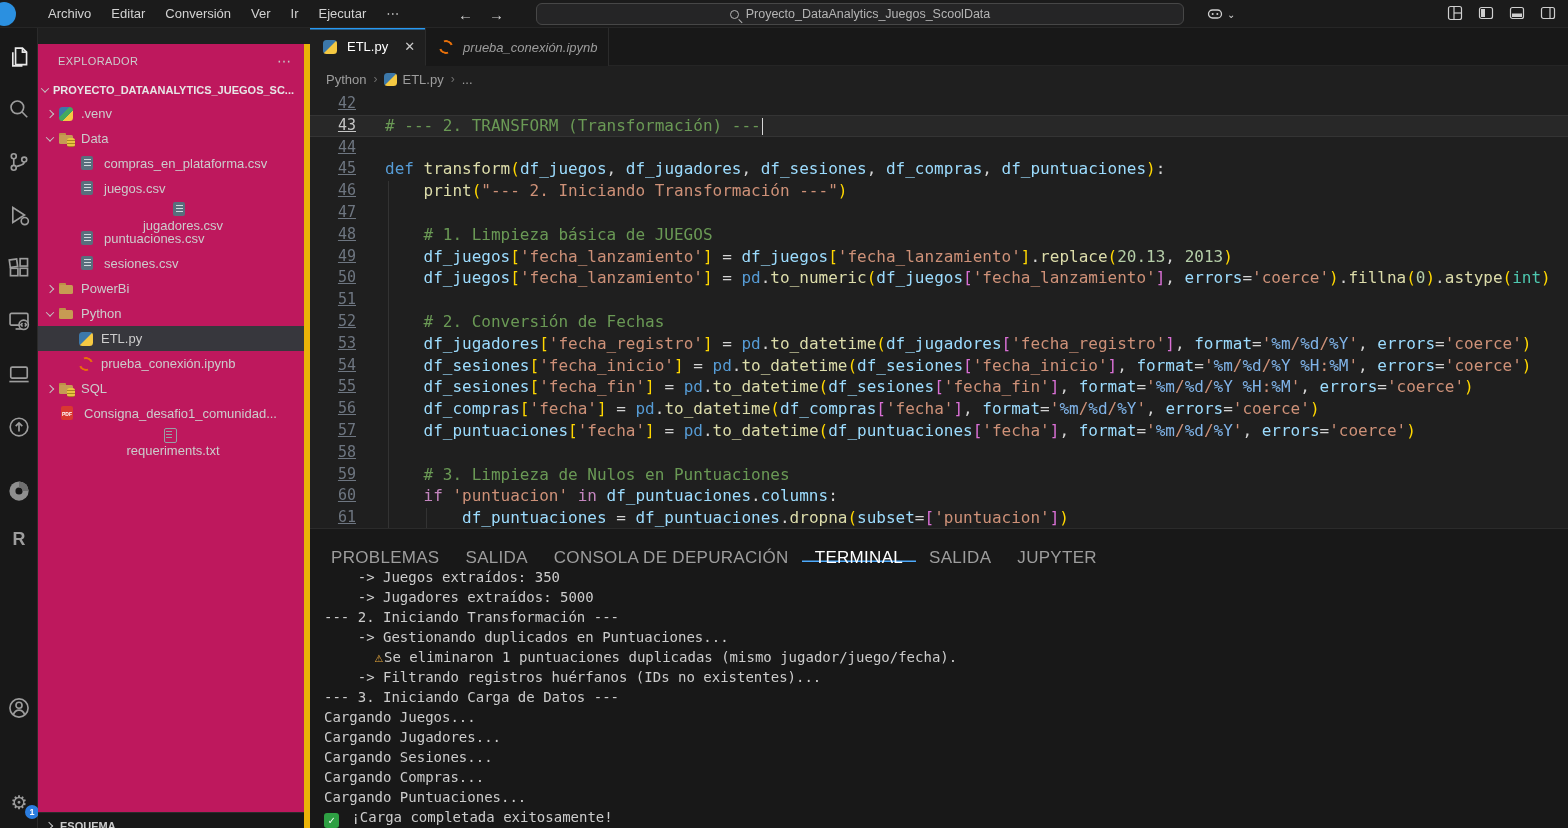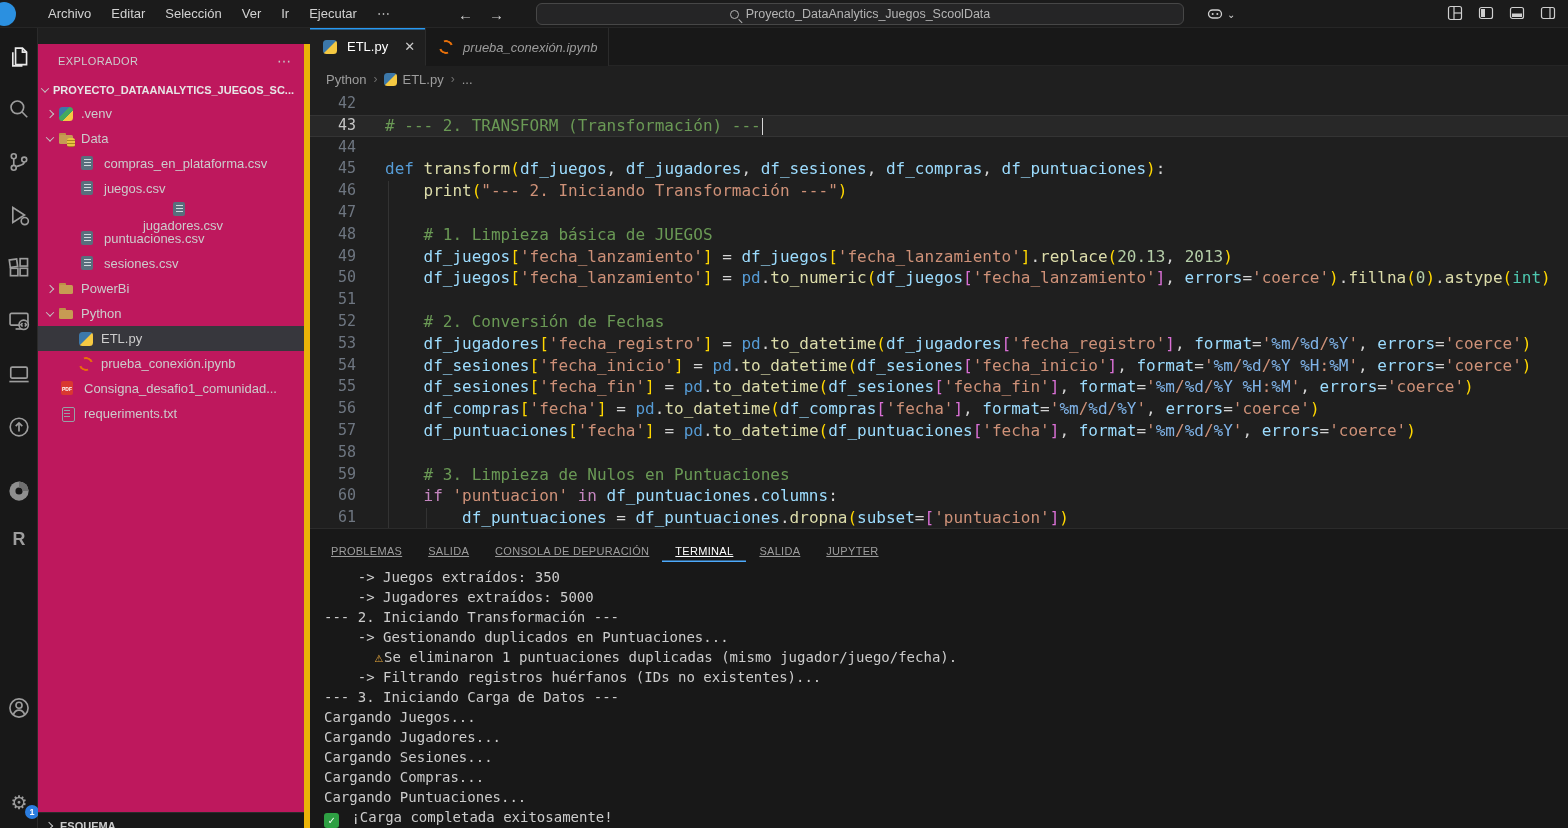--- a/index.html
+++ b/index.html
@@ -113,59 +113,59 @@
   .bc-sep { margin:0 7px; color:#6e6e6e; font-size:12px; }
   .bc-item { display:flex; align-items:center; }
   .bc-item .ic-py { width:13px; height:13px; margin:0 5px 0 0; }
 
   
   #code { position:absolute; left:0; top:64px; width:100%; height:436px;
     font-family:"DejaVu Sans Mono", monospace; font-size:16px; overflow:hidden;
     padding-top:1px; }
   .code-line { height:21.8px; line-height:21.8px; display:flex; white-space:pre; }
   .gutter { width:46px; text-align:right; color:#6e7681; flex:none;
-    font-size:15px; }
+    font-size:15px;text-decoration:underline; }
   .lt { padding-left:29px; }
   .code-line.cur { background:rgba(130,130,130,.10);
     box-shadow:inset 0 1px 0 rgba(255,255,255,.06), inset 0 -1px 0 rgba(255,255,255,.06); }
   .code-line.cur .gutter { color:#c6c6c6; }
   .caret { display:inline-block; width:1.5px; height:17px; background:#d7d7d7;
     vertical-align:middle; margin-left:1px; }
   .guide { position:absolute; width:1px; background:#333333; }
   .tok-com{color:#6a9955} .tok-kw{color:#569cd6} .tok-ctrl{color:#c586c0}
   .tok-fn{color:#dcdcaa} .tok-var{color:#9cdcfe} .tok-str{color:#ce9178}
   .tok-num{color:#b5cea8} .tok-op{color:#d4d4d4} .tok-br1{color:#ffd700}
   .tok-br2{color:#da70d6} .tok-type{color:#4ec9b0}
   .tok-fmt{color:#7fb3e8}
 
   
   #panel { position:absolute; left:0; top:500px; width:100%; height:300px;
     background:#181818; border-top:1px solid #2b2b2b; }
   #panel-tabs { height:33px; display:flex; align-items:center; padding-left:8px; }
-  .ptab { padding:5px 13px; height:32px; line-height:32px; font-size:11px;
-    letter-spacing:.3px; color:#9d9d9d;text-decoration:underline; }
+  .ptab { padding:12px 13px; height:32px; line-height:32px; font-size:17px;
+    letter-spacing:.3px; color:#9d9d9d; }
   .ptab.active { color:#ffffff; box-shadow:inset 0 -1.5px 0 #4daafc; }
   #terminal { padding:5px 0 0 14px; font-family:"DejaVu Sans Mono", monospace;
     font-size:14px; color:#cccccc; }
   .term-line { height:20px; line-height:20px; white-space:pre; }
   .tok-t{color:#cccccc}
   .tok-warn{color:#e8a93d; margin-right:1px;}
   .tok-ok{display:inline-block; width:15px; height:15px; background:#2ea043;
     color:#ffffff; border-radius:3px; font-size:11px; line-height:15px;
     text-align:center; margin-right:4px; vertical-align:-2px; }
 </style>
 </head>
 <body>
 
 <div id="titlebar">
   <div id="logo"></div>
   <div id="menus">
       <span class="menu-item">Archivo</span>
       <span class="menu-item">Editar</span>
-      <span class="menu-item">Selección</span>
+      <span class="menu-item">Conversión</span>
       <span class="menu-item">Ver</span>
       <span class="menu-item">Ir</span>
       <span class="menu-item">Ejecutar</span>
       <span class="menu-item">⋯</span>
     </div>
   <div id="navarrows">
     <span>←</span>
     <span>→</span>
   </div>
   <div id="cmdcenter">
@@ -354,25 +354,34 @@
         <span class="tr-chevslot"></span>
         <span class="ic-py"></span>
         <span class="tr-label">ETL.py</span>
       </div>
       <div class="tree-row" style="padding-left: 24px;">
         <span class="tr-chevslot"></span>
         <span class="ic-ipynb"></span>
         <span class="tr-label">prueba_conexión.ipynb</span>
       </div>
       <div class="tree-row" style="padding-left: 4px;">
+        <span class="tr-chevslot">
+          <span class="chev chev-r"></span>
+        </span>
+        <span class="ic ic-folder">
+          <span class="db-badge"></span>
+        </span>
+        <span class="tr-label">SQL</span>
+      </div>
+      <div class="tree-row" style="padding-left: 4px;">
         <span class="tr-chevslot"></span>
         <span class="ic ic-pdf"></span>
         <span class="tr-label">Consigna_desafio1_comunidad...</span>
       </div>
-      <div class="tree-row" style="padding-left: 4px;">
+      <div class="tree-row" style="padding-left: 4px; flex-direction: column;">
         <span class="tr-chevslot"></span>
         <span class="ic ic-txt"></span>
         <span class="tr-label">requeriments.txt</span>
       </div>
     </div>
   <div id="sb-esquema">
     <span class="chev chev-r"></span>
     <span>ESQUEMA</span>
   </div>
 </div>

